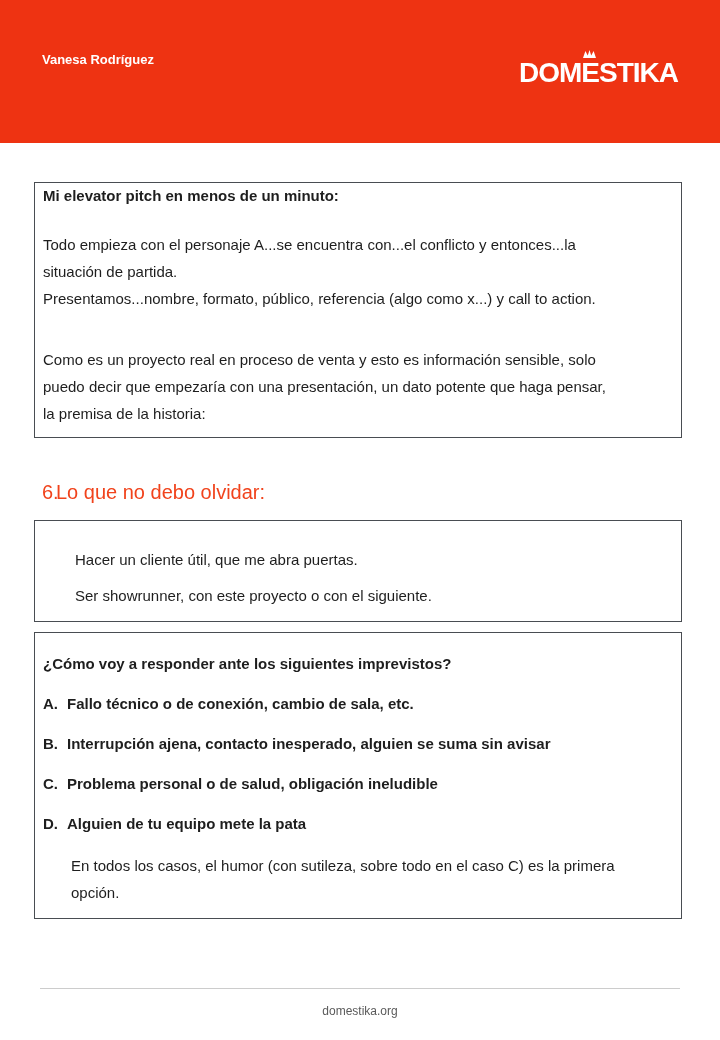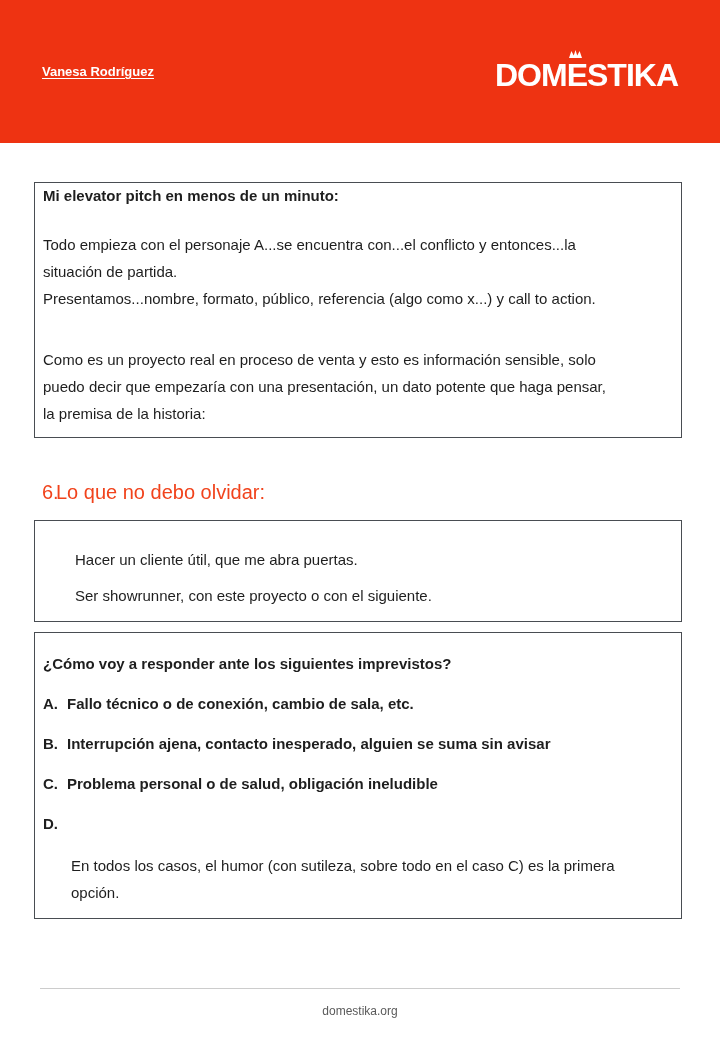--- a/index.html
+++ b/index.html
@@ -16,32 +16,32 @@
   body{
     width:720px;height:1040px;position:relative;overflow:hidden;
     font-family:"Liberation Sans",sans-serif;color:var(--text_dark);
   }
   
   .header{
     position:absolute;top:0;left:0;width:720px;height:143px;
     background:var(--brand_red);
   }
   .author{
-    position:absolute;left:42px;top:64px;
+    position:absolute;left:42px;top:52px;
     color:var(--white);font-size:13px;font-weight:600;
-    text-decoration:underline;text-underline-offset:2px;cursor:pointer;
+    text-underline-offset:2px;cursor:pointer;
   }
   .course-title{
     position:absolute;left:42px;top:70px;
     color:var(--white);font-size:19px;font-weight:700;line-height:23px;
     letter-spacing:0.1px;
   }
   .logo{
     position:absolute;right:42px;top:57px;
-    color:var(--white);font-size:32px;font-weight:800;letter-spacing:-1px;
+    color:var(--white);font-size:28px;font-weight:800;letter-spacing:-1px;
     white-space:nowrap;
     text-align:right;
   }
   .logo-e{position:relative;display:inline-block;}
   .crown{
     position:absolute;left:2px;top:-7px;width:13px;height:8px;
   }
   
   .box{
     position:absolute;left:34px;width:648px;
@@ -119,20 +119,21 @@
     <div class="citem">
       <span class="letter">B.</span>
       <span>Interrupción ajena, contacto inesperado, alguien se suma sin avisar</span>
     </div>
     <div class="citem">
       <span class="letter">C.</span>
       <span>Problema personal o de salud, obligación ineludible</span>
     </div>
     <div class="citem">
       <span class="letter">D.</span>
+      <span>Alguien de tu equipo mete la pata</span>
     </div>
     <p class="para note">En todos los casos, el humor (con sutileza, sobre todo en el caso C) es la primera
 opción.</p>
   </section>
 
   <div class="footer-divider"></div>
   <a class="footer-url">domestika.org</a>
 
 </div>
 

